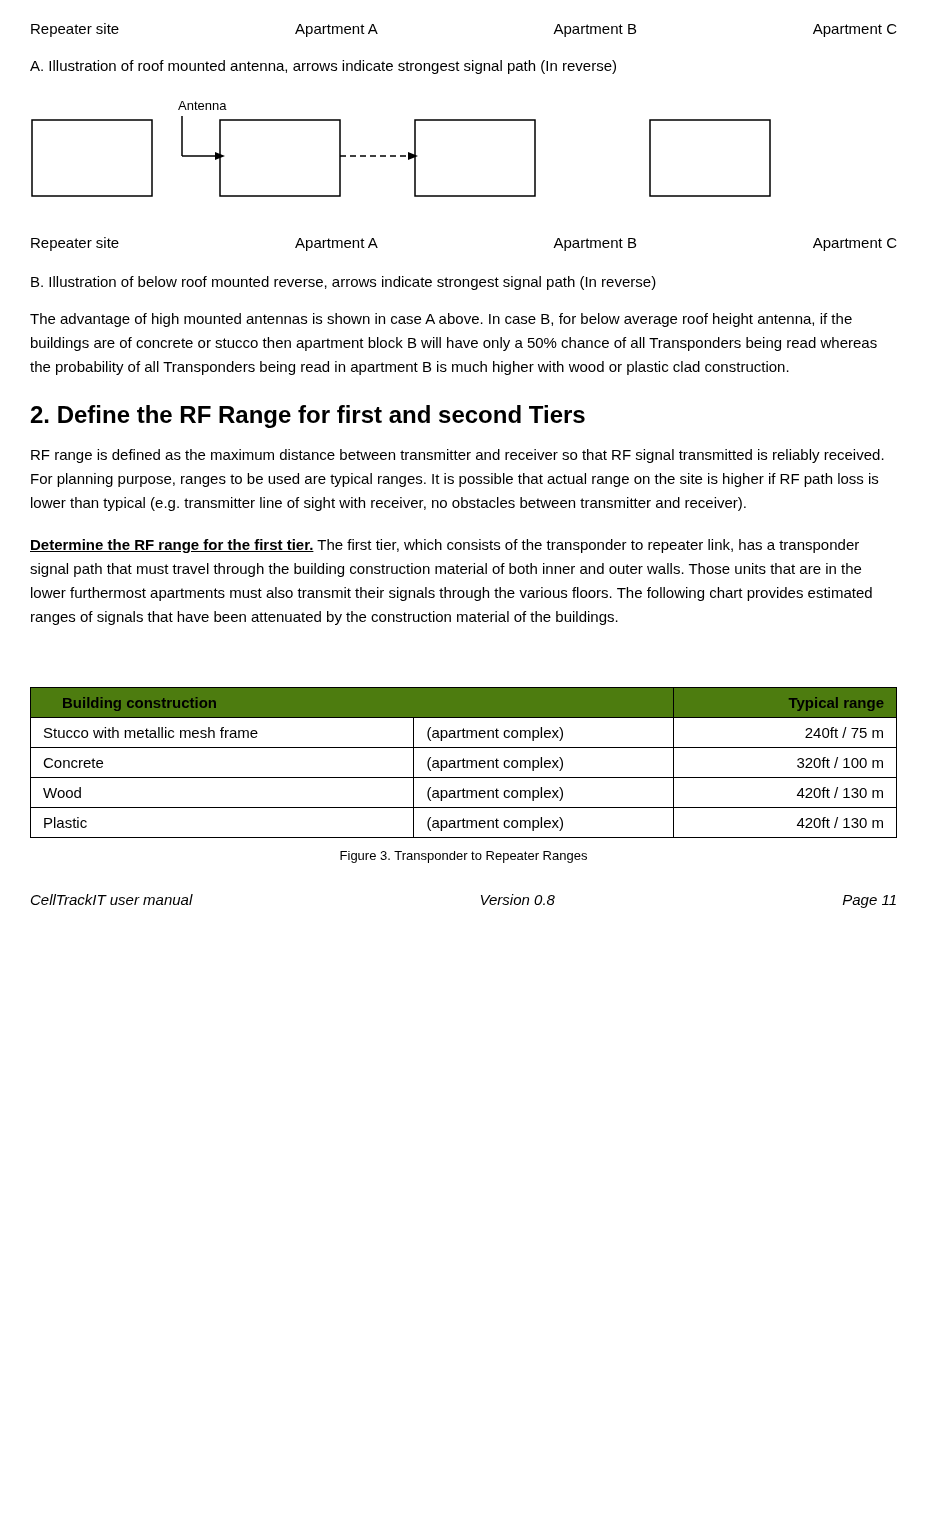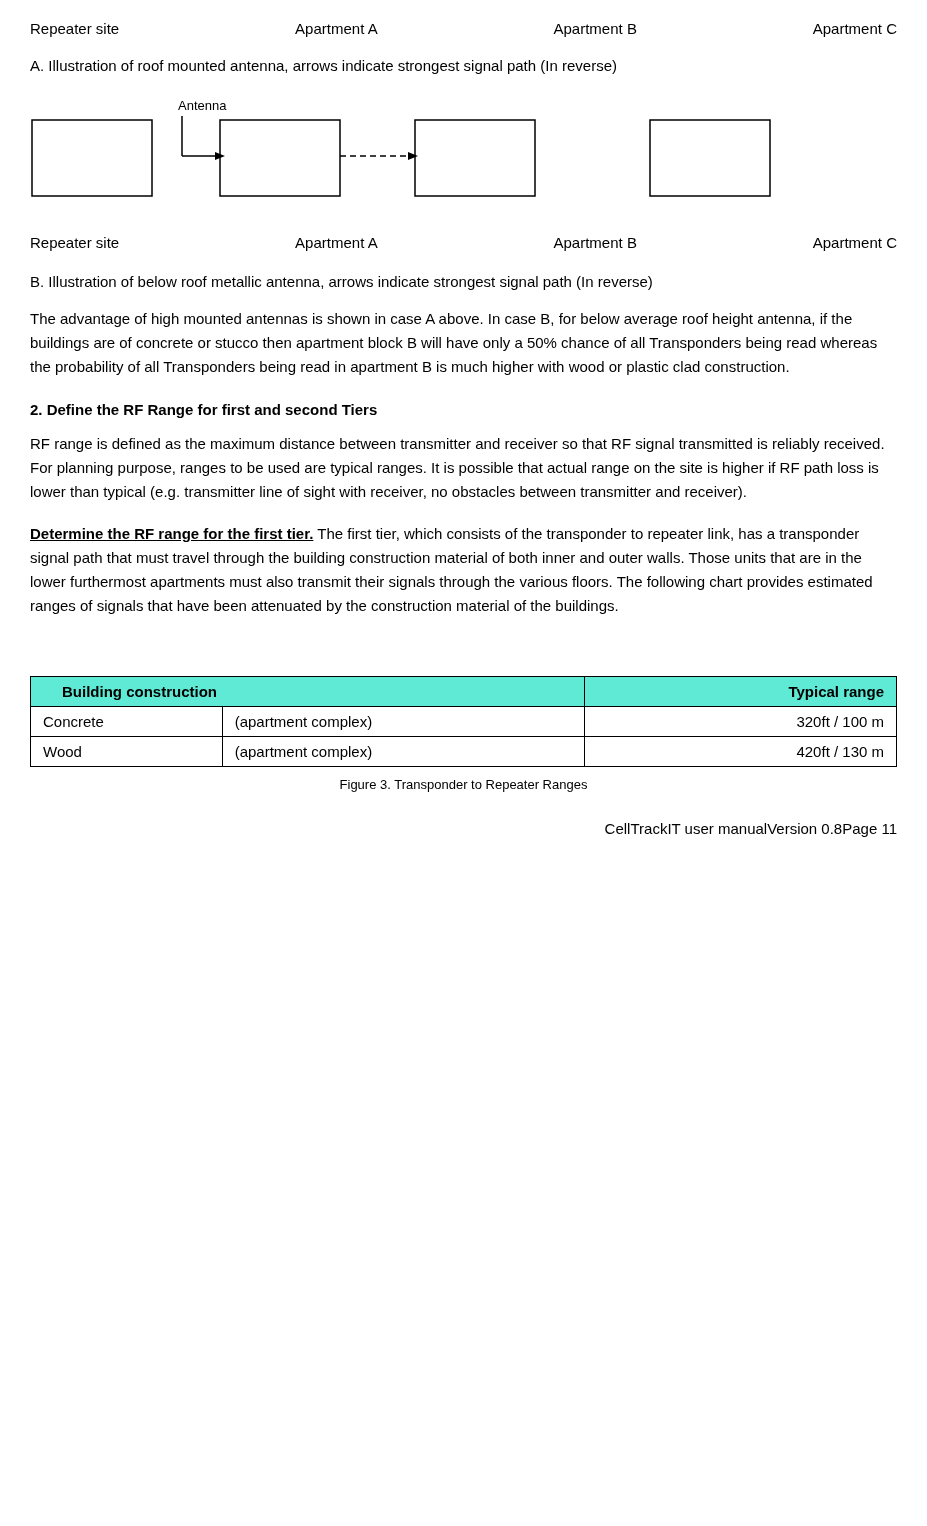--- a/index.html
+++ b/index.html
@@ -53,21 +53,21 @@
       line-height: 1.5;
     }
 
     .body-text {
       font-size: 15px;
       line-height: 1.6;
       margin-bottom: 22px;
     }
 
     .section-title {
-      font-size: 15px;
+      font-size: 24px;
       font-weight: bold;
       margin-bottom: 14px;
       margin-top: 14px;
     }
 
     .rf-body {
       font-size: 15px;
       line-height: 1.6;
       margin-bottom: 18px;
     }
@@ -96,21 +96,21 @@
     table.ranges-table th,
     table.ranges-table td {
       border: 1.5px solid #000;
       padding: 6px 12px;
       font-size: 15px;
       text-align: left;
     }
 
     table.ranges-table th {
       font-weight: bold;
-      background: #5eead4;
+      background: #4d7c0f;
       padding-left: 31px;
     }
 
     table.ranges-table td.range-col {
       text-align: right;
       white-space: nowrap;
     }
 
     table.ranges-table th.range-col {
       text-align: right;
@@ -118,25 +118,26 @@
 
     .figure-caption {
       text-align: center;
       font-size: 13px;
       margin-bottom: 28px;
       margin-top: 4px;
     }
 
     .footer-row {
       display: flex;
-      justify-content: flex-end;
+      justify-content: space-between;
       align-items: center;
       font-size: 15px;
       margin-top: 24px;
       border-top: none;
+      font-style: italic;
     }
   </style>
 </head>
 <body>
 
 <div class="header-row">
   <span>Repeater site</span>
   <span>Apartment  A</span>
   <span>Apartment B</span>
   <span>Apartment C</span>
@@ -174,21 +175,21 @@
 </div>
 
 <div class="diagram-labels-row">
   <span>Repeater site</span>
   <span>Apartment  A</span>
   <span>Apartment B</span>
   <span>Apartment C</span>
 </div>
 
 <div class="section-b-caption">
-  <span>B. Illustration of below roof metallic antenna, arrows indicate strongest signal
+  <span>B. Illustration of below roof mounted reverse, arrows indicate strongest signal
 path (In reverse)</span>
 </div>
 
 <div class="body-text">
   <span>The advantage of high mounted antennas is shown in case A above. In case B, for below average roof height antenna, if the buildings are of concrete or stucco then apartment block B will have only a 50% chance of all Transponders being read whereas the probability of all Transponders being read in apartment B is much higher with wood or plastic clad construction.</span>
 </div>
 
 <div class="section-title">
   <span>2. Define the RF Range for first and second Tiers</span>
 </div>
@@ -205,27 +206,37 @@
 <div style="height:10px;"></div>
 
 <table class="ranges-table">
   <thead>
     <tr>
       <th colspan="2">Building construction</th>
       <th class="range-col">Typical range</th>
     </tr>
   </thead>
   <tbody id="table-body">
+  <tr>
+        <td>Stucco with metallic mesh frame</td>
+        <td>(apartment complex)</td>
+        <td class="range-col">240ft  /  75 m</td>
+      </tr>
       <tr>
         <td>Concrete</td>
         <td>(apartment complex)</td>
         <td class="range-col">320ft / 100 m</td>
       </tr>
       <tr>
         <td>Wood</td>
+        <td>(apartment complex)</td>
+        <td class="range-col">420ft / 130 m</td>
+      </tr>
+      <tr>
+        <td>Plastic</td>
         <td>(apartment complex)</td>
         <td class="range-col">420ft / 130 m</td>
       </tr>
     </tbody>
 </table>
 
 <div class="figure-caption">
   <span>Figure 3. Transponder to Repeater Ranges</span>
 </div>
 

